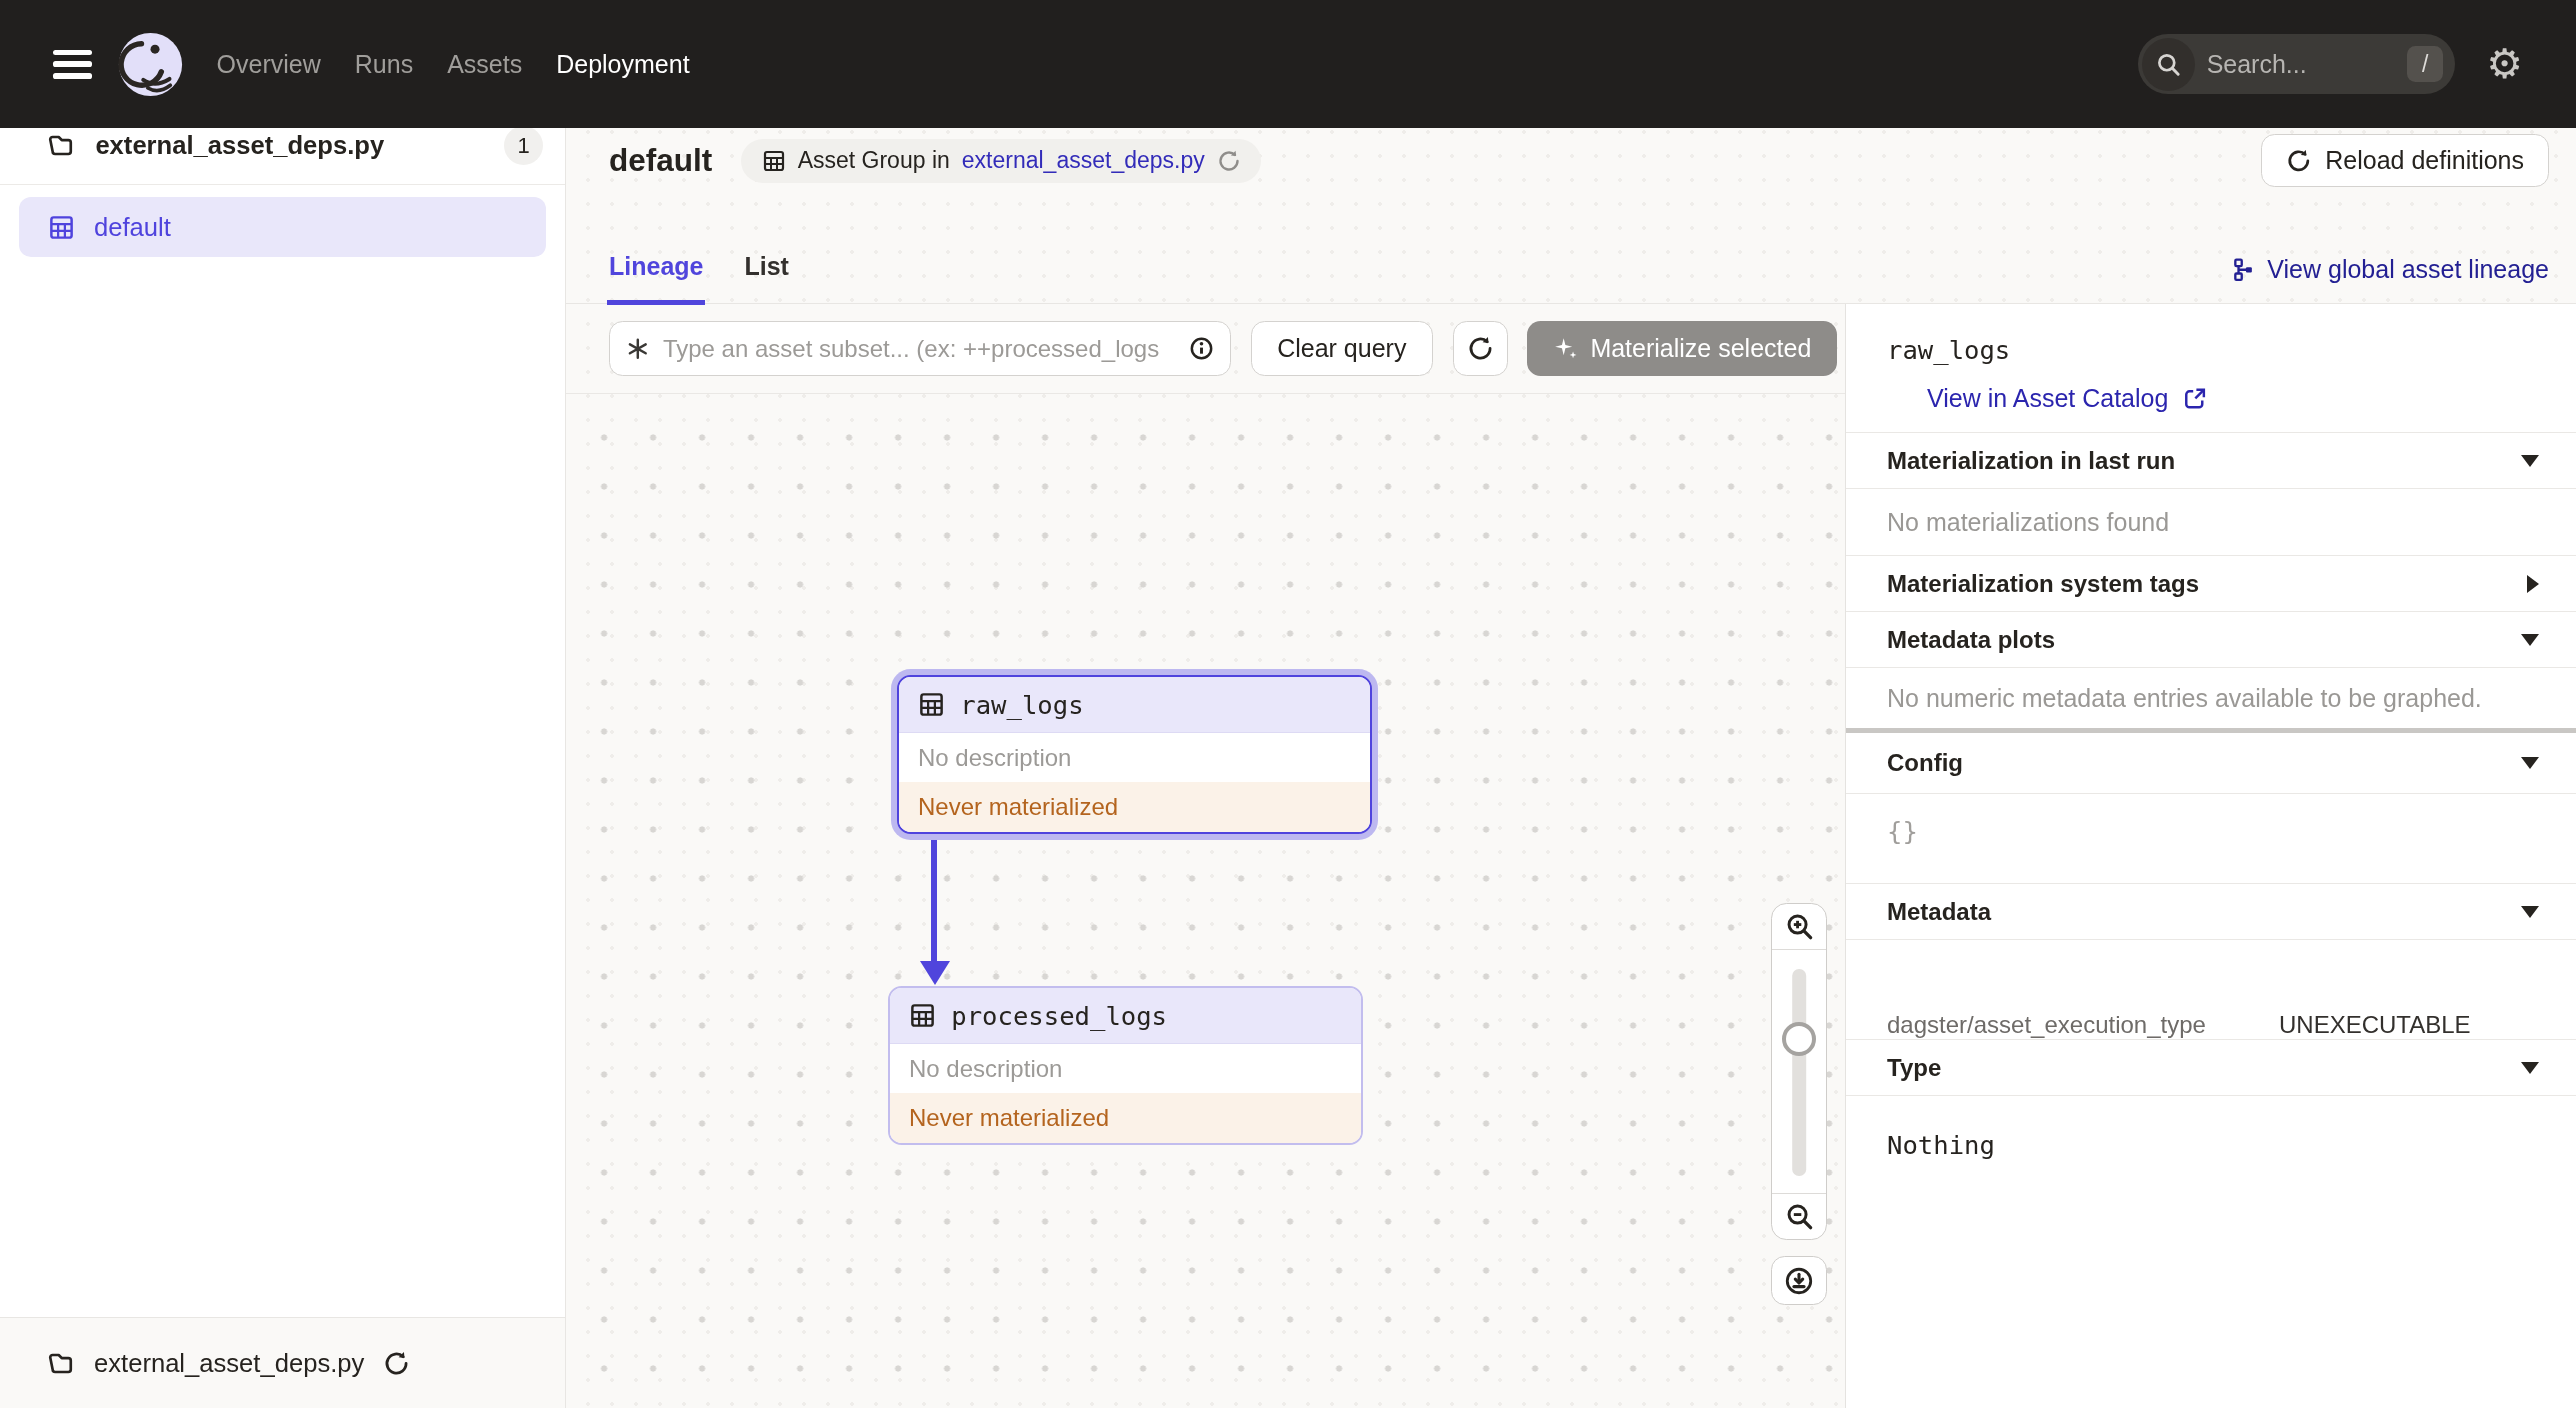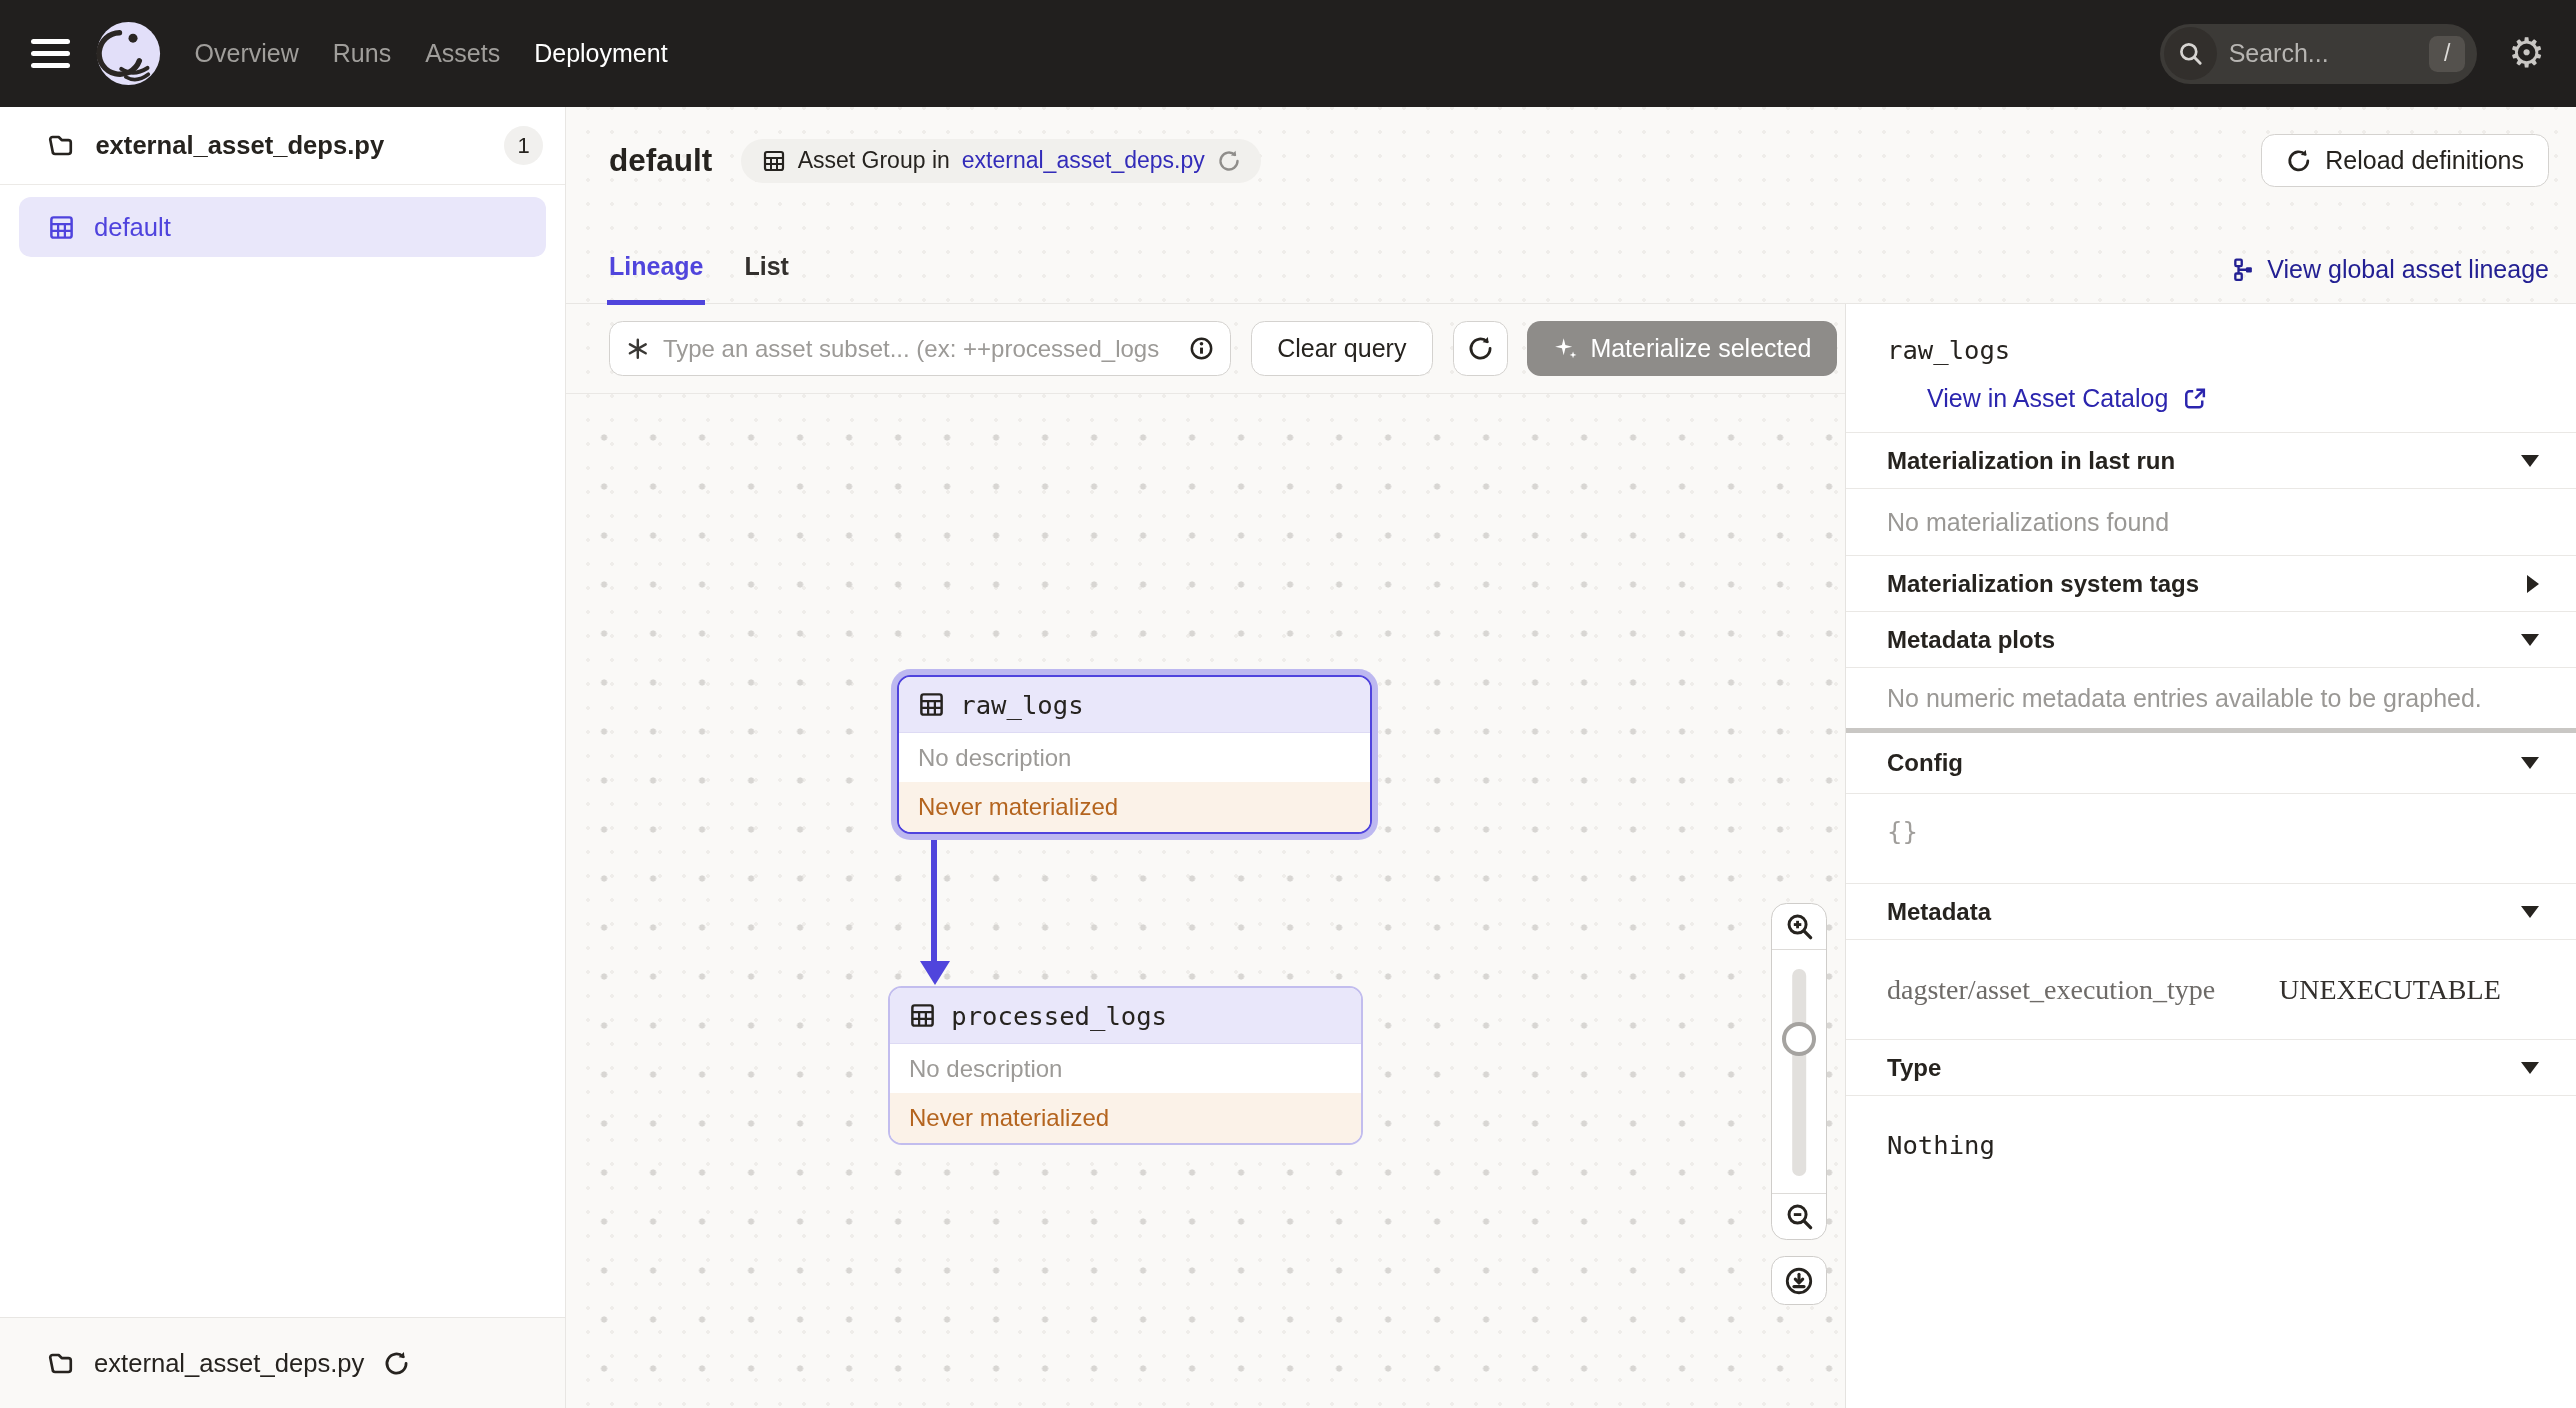--- a/index.html
+++ b/index.html
@@ -3,22 +3,22 @@
 <meta charset="utf-8">
 <style>
   * { margin:0; padding:0; box-sizing:border-box; }
   html,body { width:2576px; height:1409px; overflow:hidden; }
   body { font-family:"Liberation Sans","DejaVu Sans",sans-serif; color:#26231F; }
   .app { position:relative; width:2576px; height:1409px; background:#FAF9F7; overflow:hidden;
          background-image:radial-gradient(circle,#EFEDEA 1.7px,transparent 2px); background-size:24px 24px; }
   .mono { font-family:"DejaVu Sans Mono","Liberation Mono",monospace; }
 
   
-  .topnav { position:absolute; top:0; left:0; width:2576px; height:107px; background:#211F1E;
-            display:flex; align-items:center; padding:0 31px; z-index:30; }
+  .topnav { position:absolute; top:0; left:0; width:2576px; height:128px; background:#211F1E;
+            display:flex; align-items:center; padding:0 53px; z-index:30; }
   .hamburger { width:39px; height:29px; display:flex; flex-direction:column; justify-content:space-between; cursor:pointer; }
   .hamburger span { display:block; height:5.1px; background:#FFFFFF; border-radius:2.6px; }
   .logo { width:65px; height:65px; margin-left:25.6px; flex:0 0 auto; }
   .nav-links { display:flex; gap:34px; margin-left:34px; }
   .nav-link { font-size:25px; color:#A09E9B; font-weight:500; cursor:pointer; }
   .nav-link.active { color:#FFFFFF; font-weight:400; }
   .nav-spacer { flex:1; }
   .search-pill { width:317px; height:60px; background:#3C3A37; border-radius:31px; display:flex; align-items:center; padding:0 12px 0 3.4px; }
   .search-icon-circle { width:53px; height:53px; border-radius:50%; background:#322F2C; display:flex; align-items:center; justify-content:center; flex:0 0 auto; }
   .search-input { flex:1; min-width:0; margin-left:12px; background:transparent; border:none; outline:none; color:#E6E4E1; font-size:25px; font-family:inherit; }
@@ -106,21 +106,21 @@
   .rp-title { font-size:25.6px; }
   .rp-link { margin-top:19px; display:flex; align-items:center; gap:13.6px; color:#2B25AE; font-size:25px; cursor:pointer; width:max-content;margin-left:40px; }
   .rp-sec { height:56px; flex:0 0 auto; display:flex; align-items:center; justify-content:space-between;
             padding:0 37px 0 41px; border-top:1.7px solid #EAE8E5; font-size:24px; font-weight:700; cursor:pointer; }
   .rp-empty { height:67px; flex:0 0 auto; display:flex; align-items:center; padding:0 41px; color:#9A9895; font-size:25px;
               border-top:1.7px solid #EAE8E5; }
   .rp-empty.short { height:61px; }
   .divider-thick { height:5.1px; flex:0 0 auto; background:#C9C7C4; }
   .rp-sec.after-thick { border-top:none; height:60px; }
   .rp-config { height:90px; flex:0 0 auto; border-top:1.7px solid #EAE8E5; padding:22px 41px; color:#A09E9B; font-size:25.6px; }
-  .rp-md-row { height:100px; flex:0 0 auto; border-top:1.7px solid #EAE8E5; display:flex; align-items:center; padding:0 41px; font-size:28px;font-family:Liberation Serif, serif; }
+  .rp-md-row { height:100px; flex:0 0 auto; border-top:1.7px solid #EAE8E5; display:flex; align-items:flex-end; padding:0 41px; font-size:24px; }
   .rp-md-key { width:392px; color:#6E6B68; }
   .rp-md-val { color:#33302D; }
   .rp-type { flex:1; border-top:1.7px solid #EAE8E5; padding:34px 41px; font-size:25.6px; }
 
   .caret-down { width:0; height:0; border-left:9.4px solid transparent; border-right:9.4px solid transparent; border-top:12px solid #26231F; }
   .caret-right { width:0; height:0; border-top:9.4px solid transparent; border-bottom:9.4px solid transparent; border-left:12px solid #26231F; }
 
   .icon { display:inline-flex; flex:0 0 auto; }
   svg { display:block; }
 </style>

